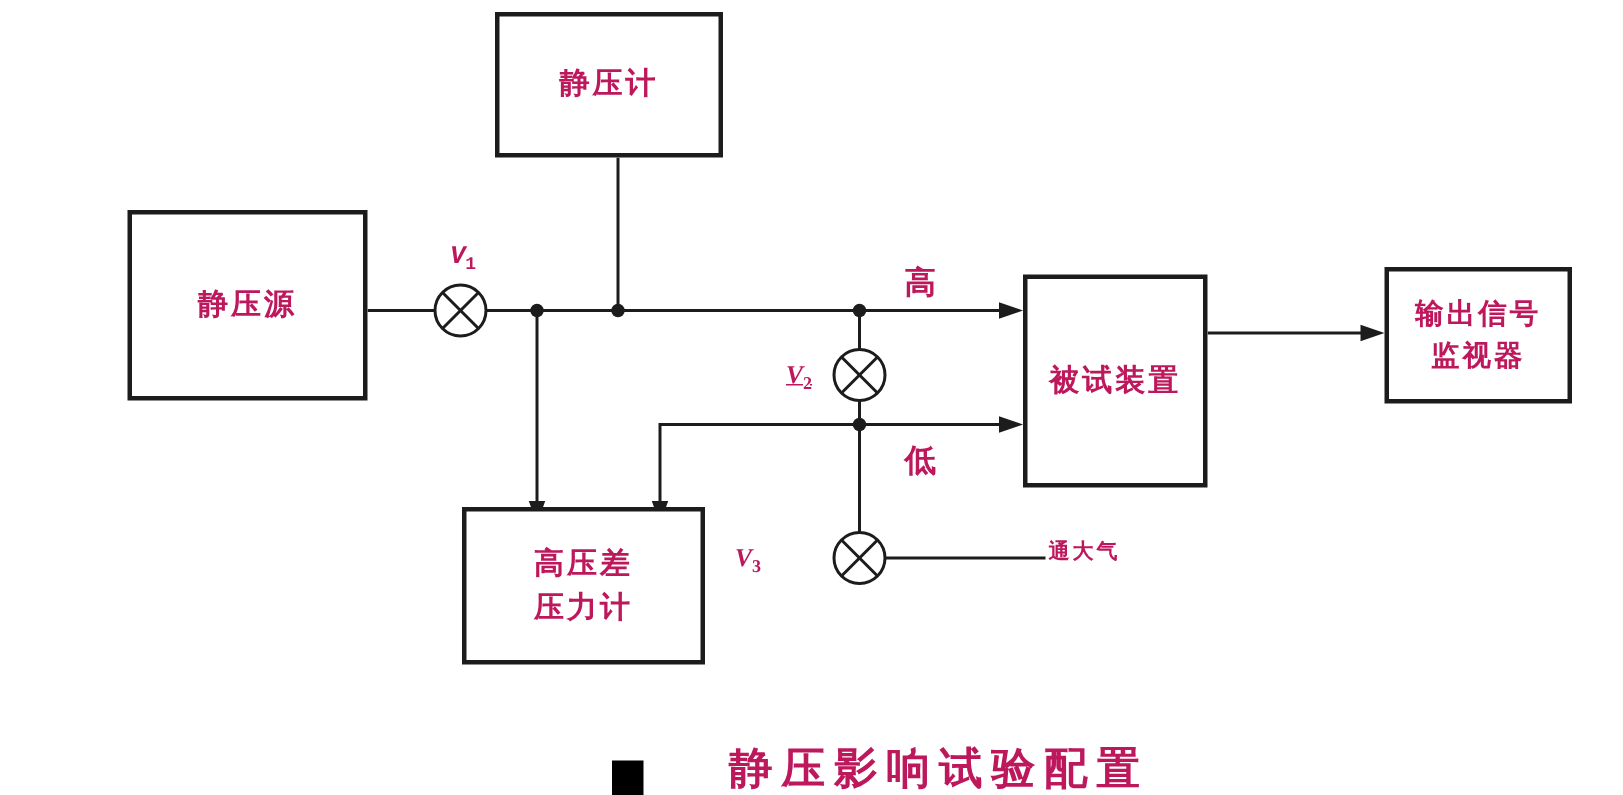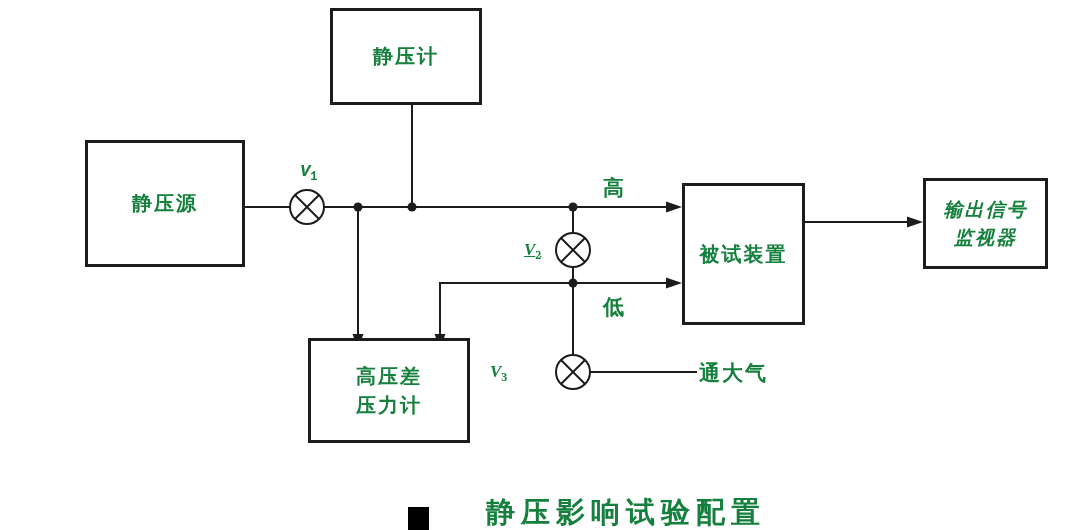--- a/index.html
+++ b/index.html
@@ -6,21 +6,21 @@
     margin: 0;
     padding: 0;
     background: #ffffff;
   }
   .canvas {
     position: relative;
     width: 1082px;
     height: 530px;
     background: #ffffff;
     font-family: "Liberation Sans", "DejaVu Sans", sans-serif;
-    color: #15803d;
+    color: #be185d;
     overflow: hidden;
   }
   .wires {
     position: absolute;
     left: 0;
     top: 0;
     width: 1082px;
     height: 530px;
   }
   .node {
@@ -34,21 +34,21 @@
     justify-content: center;
     font-size: 20px;
     font-weight: 700;
     letter-spacing: 2px;
     line-height: 1.45;
     text-align: center;
   }
   .box-gauge   { left: 330px; top: 8px;   width: 152px; height: 97px; }
   .box-source  { left: 85px;  top: 140px; width: 160px; height: 127px; }
   .box-dut     { left: 682px; top: 183px; width: 123px; height: 142px; }
-  .box-monitor { left: 923px; top: 178px; width: 125px; height: 91px;  font-size: 19px; font-style: italic; }
+  .box-monitor { left: 923px; top: 178px; width: 125px; height: 91px;  font-size: 19px; }
   .box-diff    { left: 308px; top: 338px; width: 162px; height: 105px; }
   .float-label {
     position: absolute;
     font-size: 21px;
     font-weight: 700;
     letter-spacing: 1px;
     white-space: nowrap;
   }
   .valve-label {
     position: absolute;
@@ -60,21 +60,21 @@
   }
   .valve-label sub {
     font-size: 12px;
     font-style: normal;
     vertical-align: -4px;
   }
   .vent {
     position: absolute;
     left: 699px;
     top: 359px;
-    font-size: 21px;
+    font-size: 14px;
     font-weight: 700;
     letter-spacing: 2px;
   }
   .caption-marker {
     position: absolute;
     left: 408px;
     top: 507px;
     width: 21px;
     height: 23px;
     background: #000000;

